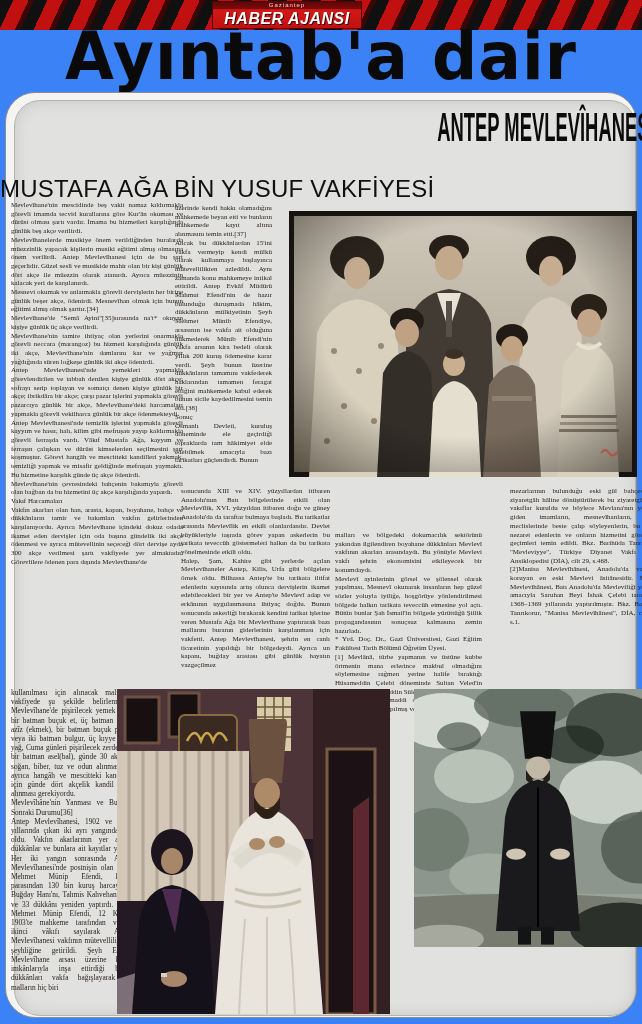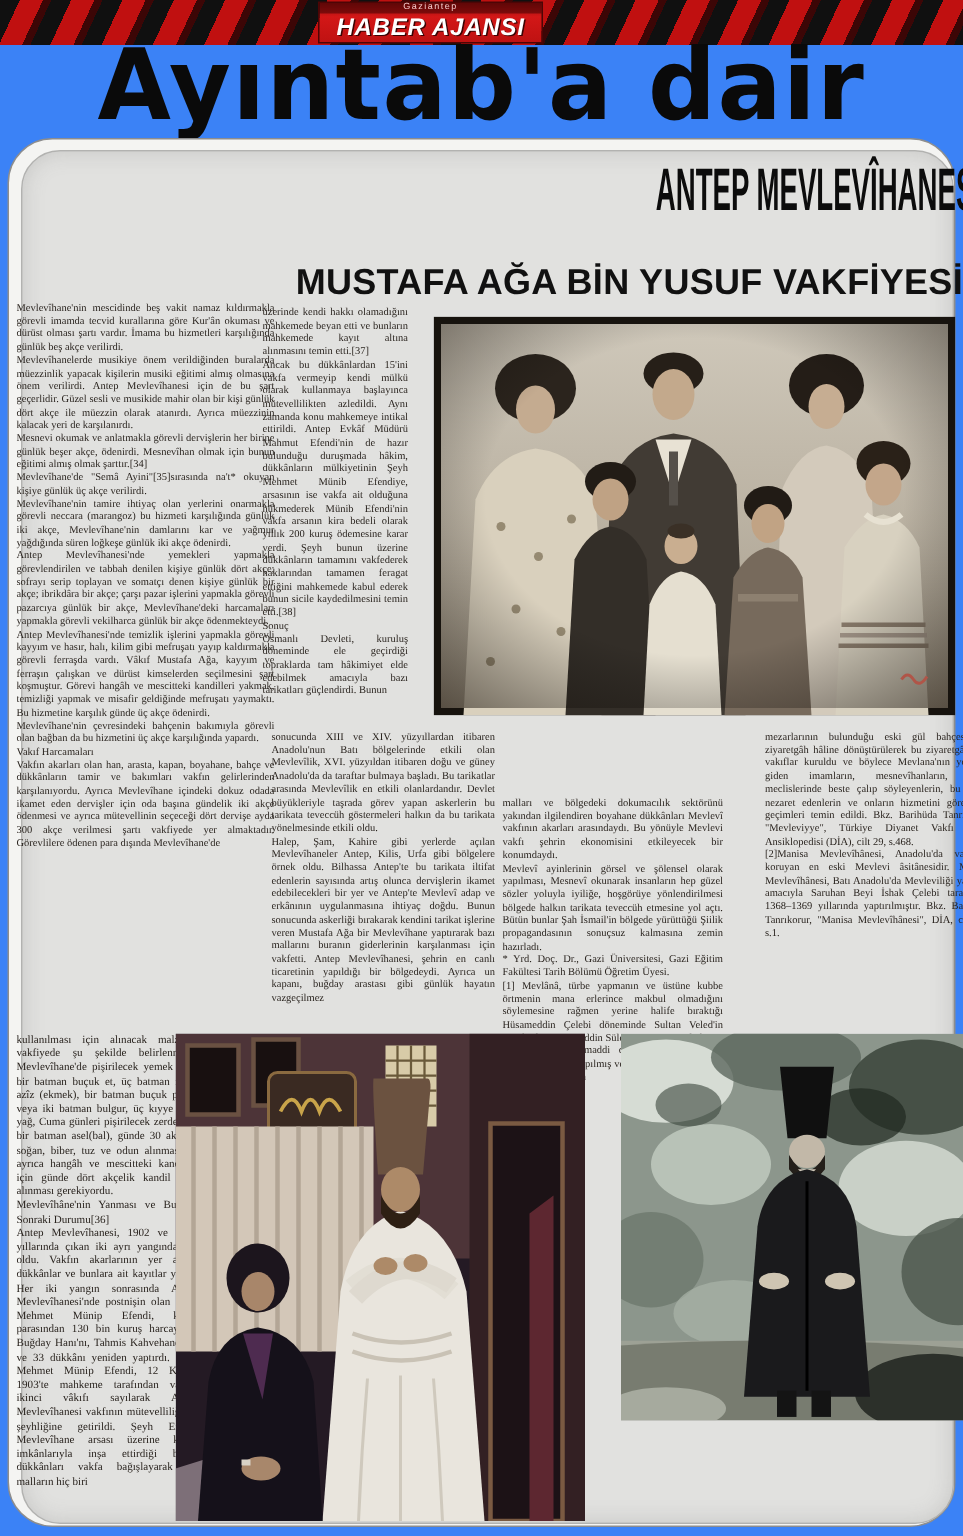--- a/index.html
+++ b/index.html
@@ -29,22 +29,22 @@
   .frame-inner{position:absolute;left:14px;top:100px;width:622px;height:916px;
     border:1px solid #b2b2b0;border-radius:26px;background:#e1e1df;box-sizing:border-box;
     box-shadow:inset 0 0 14px rgba(120,120,120,.25);}
 
   
   .banner-heading{position:absolute;left:7px;top:106px;width:628px;text-align:center;}
   .banner-heading span{display:inline-block;white-space:nowrap;font-weight:bold;font-size:40px;
     line-height:42px;color:#0c0c0c;transform:scale(0.46,1);transform-origin:center;}
   .byline{position:absolute;left:0;top:155px;width:642px;text-align:center;
     font-size:13.5px;color:#2a2a2a;}
-  .section-heading{position:absolute;left:0;top:175px;width:642px;text-align:right;
-    font-weight:bold;font-size:24px;color:#111111;letter-spacing:.2px;}
+  .section-heading{position:absolute;left:0;top:175px;width:642px;text-align:left;
+    font-weight:normal;font-size:24px;color:#111111;letter-spacing:.2px;}
 
   
   .bodycol{position:absolute;font-family:Liberation Serif, serif;color:#2a241f;
     font-size:7px;line-height:8.7px;text-align:justify;white-space:pre-line;overflow:hidden;}
   .c1a{left:11px;top:201px;width:172px;height:485px;}
   .c1b{left:11px;top:688px;width:121px;height:322px;font-size:7.4px;line-height:9.2px;}
   .c2a{left:175px;top:204px;width:97px;height:282px;}
   .c2b{left:181px;top:487px;width:149px;height:216px;}
   .c3 {left:335px;top:487px;width:147px;height:236px;margin-top:44px;}
   .c4 {left:510px;top:487px;width:150px;height:168px;}

